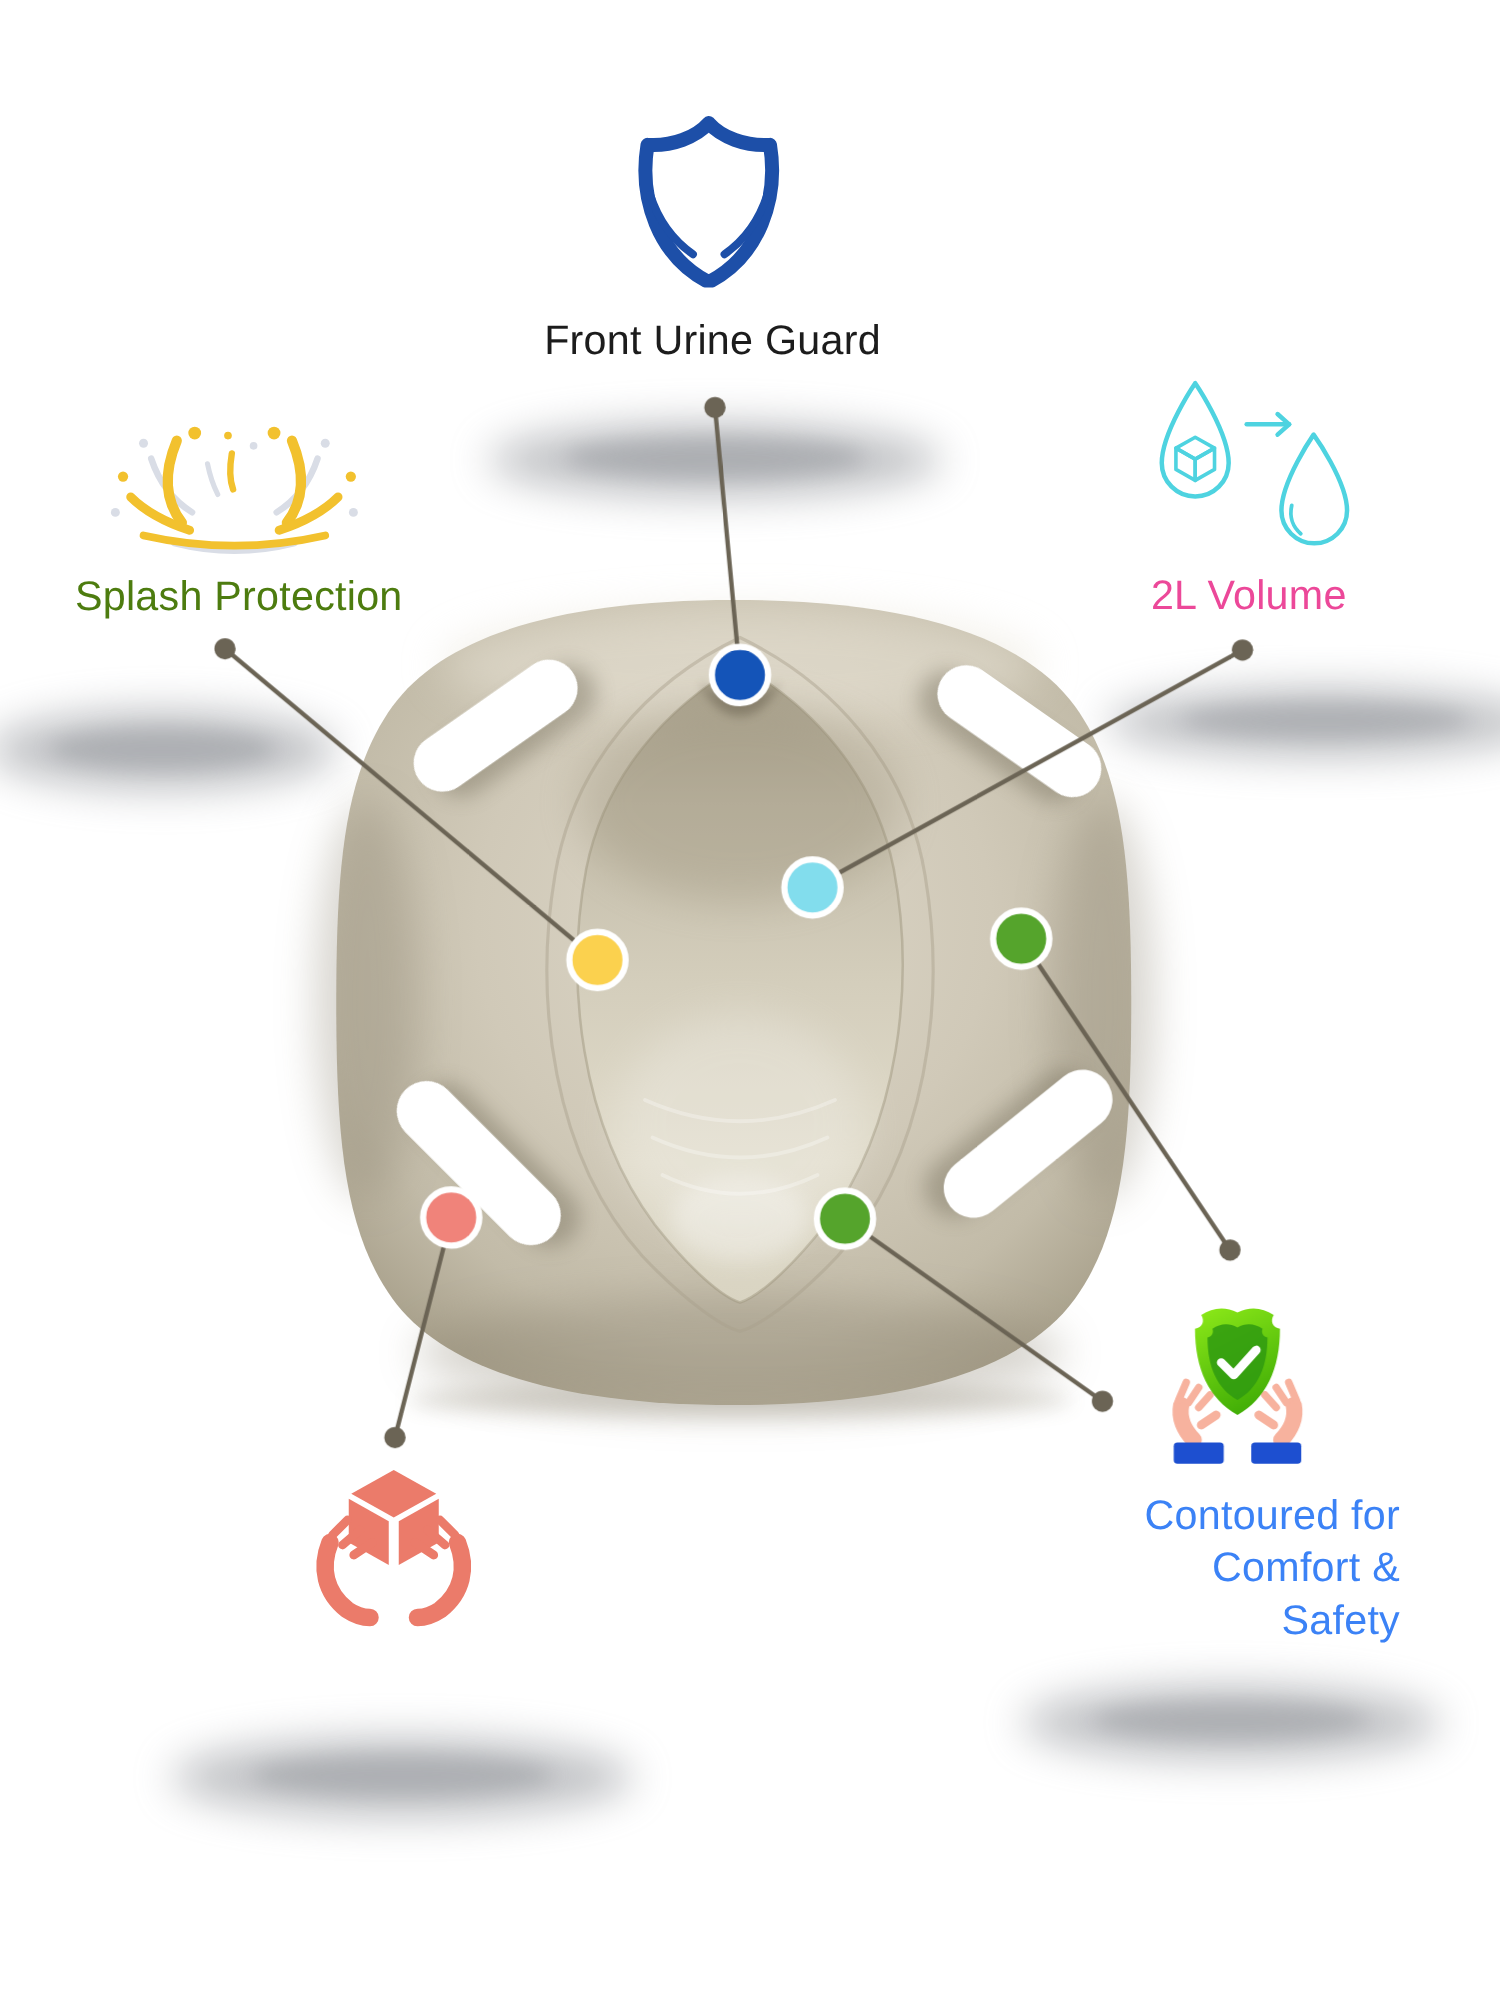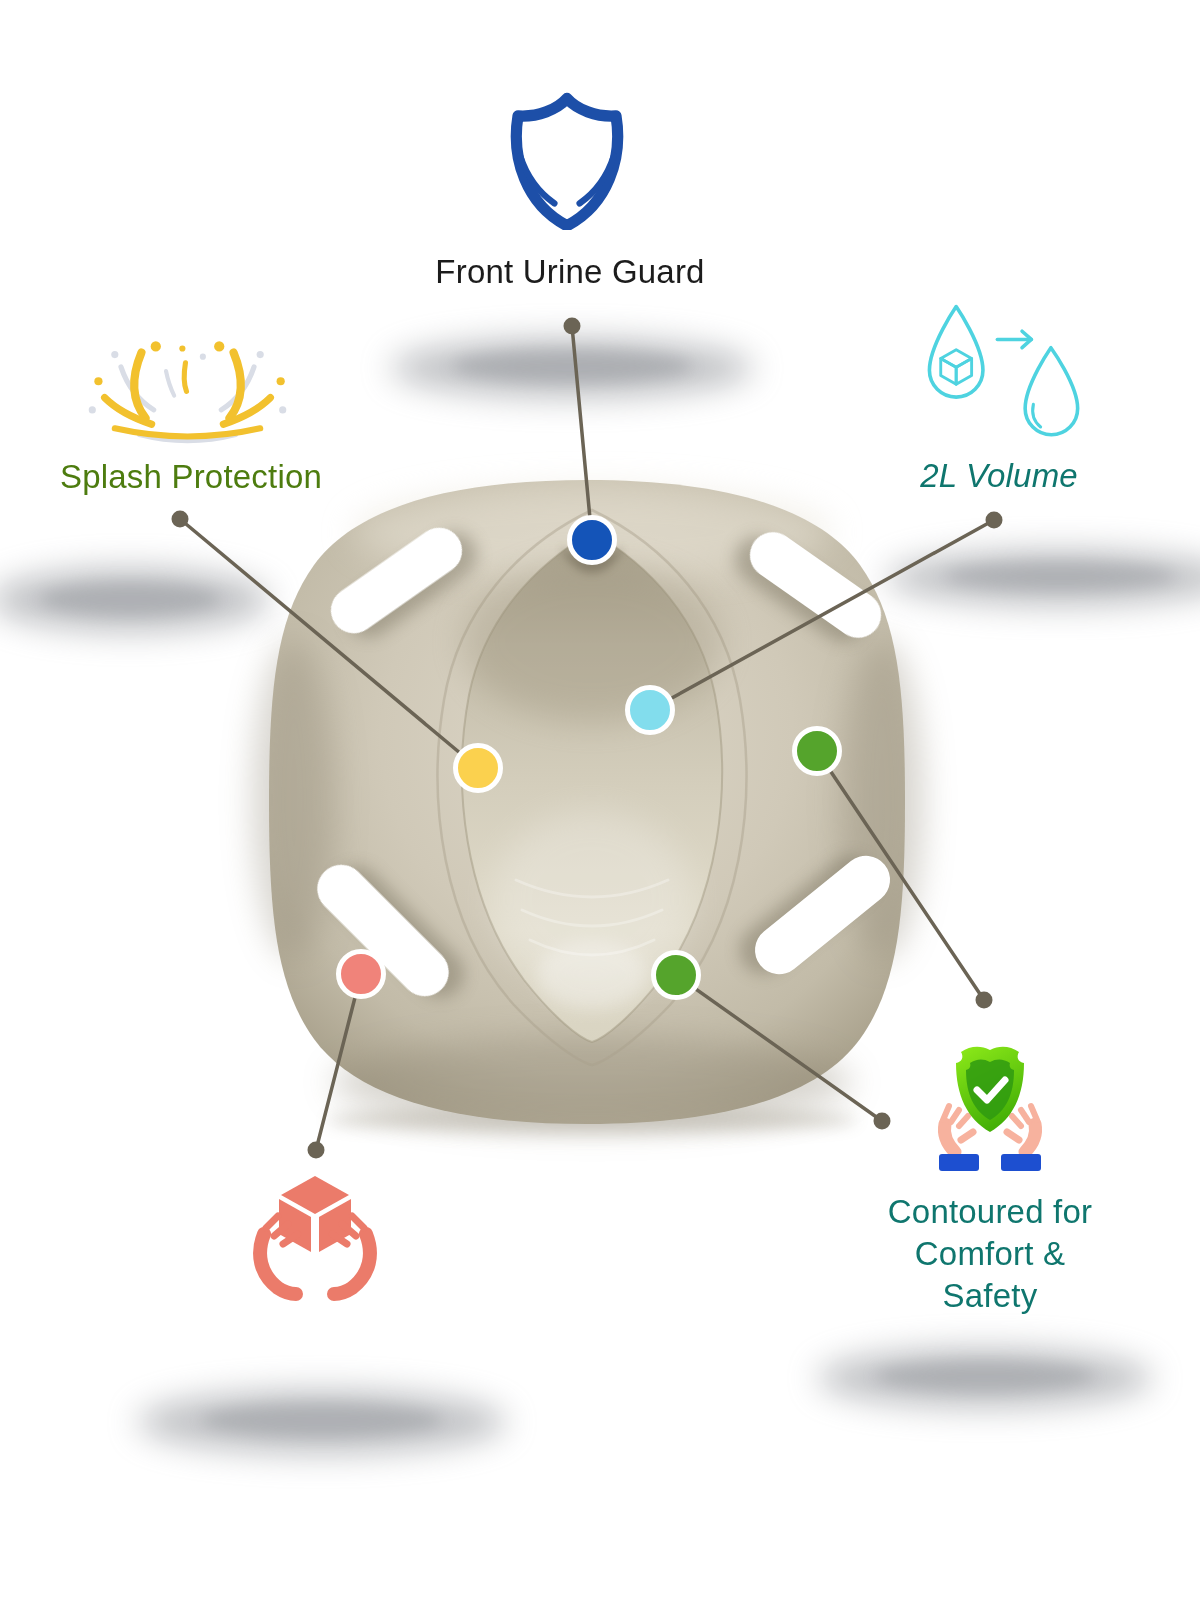--- a/index.html
+++ b/index.html
@@ -221,20 +221,20 @@
       <path d="M65 10 C55 5 45 6 36 12 C39 17 37 22 31 23 C31 55 42 79 65 92 C88 79 99 55 99 23
                C93 22 91 17 94 12 C85 6 75 5 65 10 Z" fill="url(#gShield)"></path>
       <path d="M65 22 C58 18 51 19 45 23 C46 26 45 29 41 30 C41 54 49 71 65 80 C81 71 89 54 89 30
                C85 29 84 26 85 23 C79 19 72 18 65 22 Z" fill="#2f9a10" opacity="0.85"></path>
       <path d="M52 50 L62 60 L80 40" fill="none" stroke-width="7" stroke-linecap="round" stroke-linejoin="round" stroke="#ffffff"></path>
     </g>
   </svg>
 
   <div class="label" style="left: 370px; top: 252px; width: 400px; color: rgb(28, 28, 28);">Front Urine Guard</div>
   <div class="label" style="left: 40px; top: 457px; width: 302px; color: #4d7c0f;">Splash Protection</div>
-  <div class="label" style="left: 874px; top: 456px; width: 250px; color: #0f766e; font-style: italic;">2L Volume</div>
-  <div class="label" style="left: 860px; top: 1191px; width: 260px; color: #0f766e;">
+  <div class="label" style="left: 874px; top: 456px; width: 250px; color: #ec4899;">2L Volume</div>
+  <div class="label" style="left: 860px; top: 1191px; width: 260px; color: #3b82f6; text-align: right;">
     <span class="ln">Contoured for</span>
     <span class="ln">Comfort &amp;</span>
     <span class="ln">Safety</span>
   </div>
 
 </div>
 
 </body></html>

